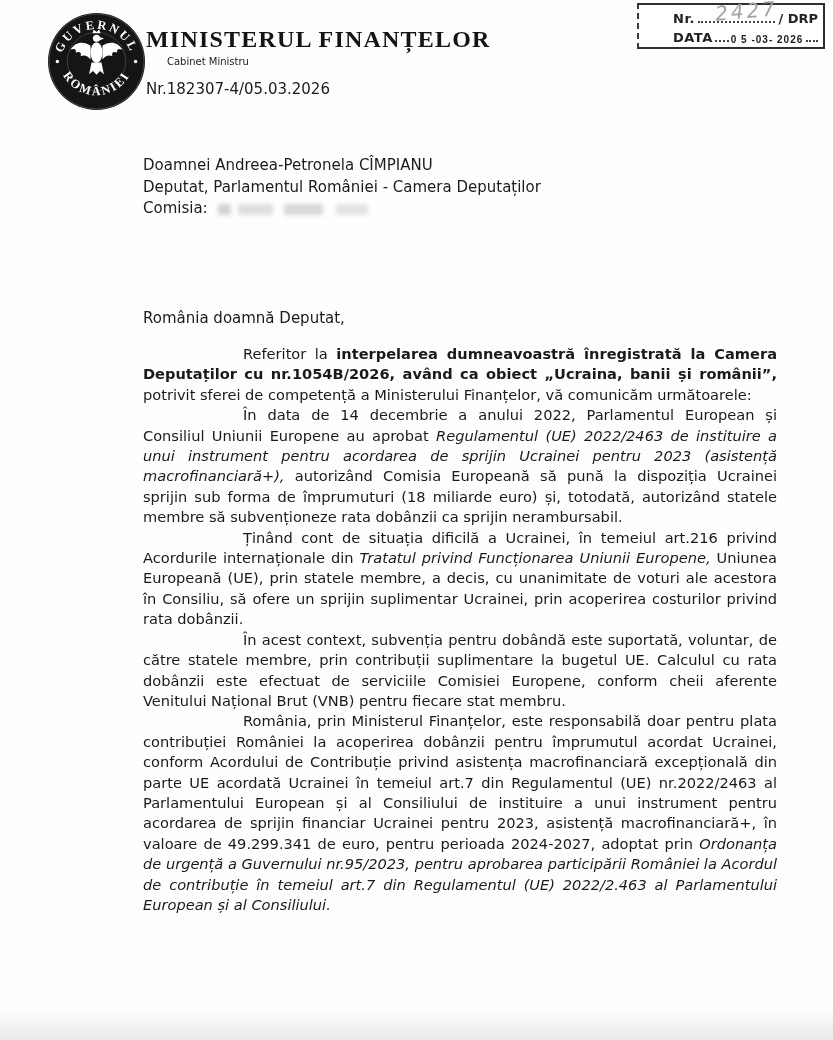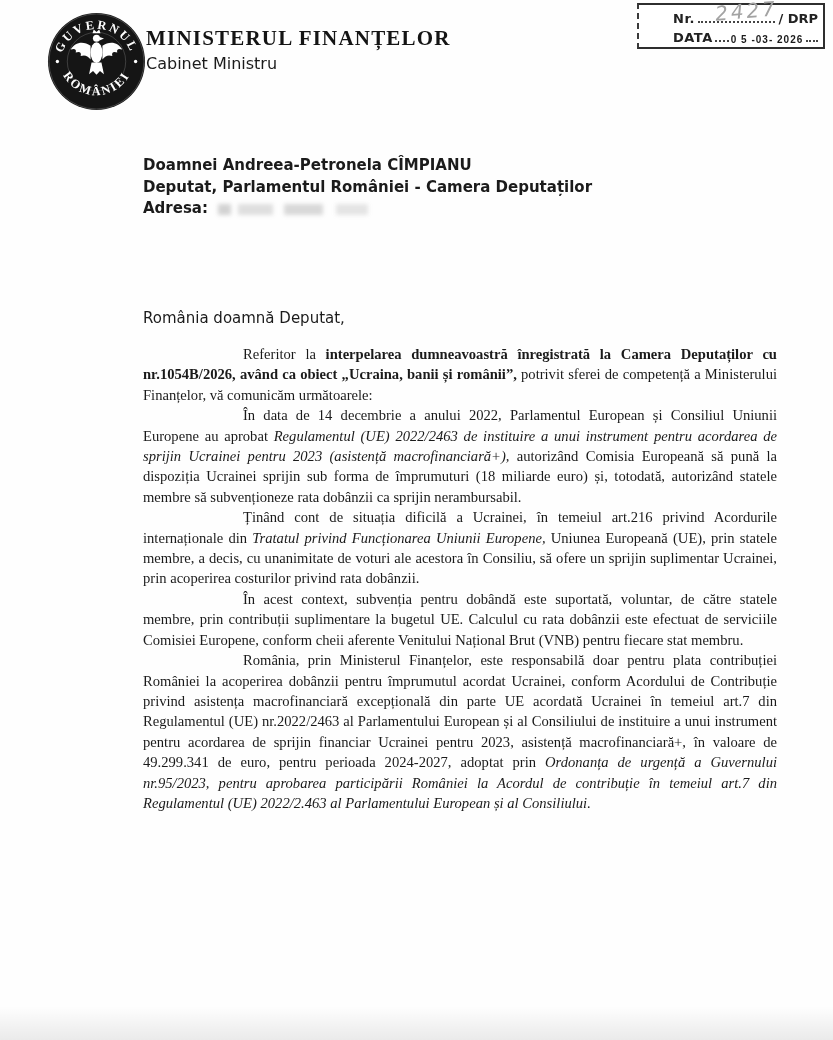--- a/index.html
+++ b/index.html
@@ -10,24 +10,24 @@
   }
   .page::after{
     content:"";position:absolute;left:0;right:0;bottom:0;height:34px;
     background:linear-gradient(to bottom,rgba(0,0,0,0),rgba(0,0,0,0.08));
     pointer-events:none;
   }
   
   .seal{position:absolute;left:47px;top:12px;width:99px;height:99px;}
   .header-text{position:absolute;left:146px;top:26px;}
   .ministry{
-    font-family:"Liberation Serif",serif;font-weight:700;font-size:21px;
+    font-family:"Liberation Serif",serif;font-weight:700;font-size:24px;
     letter-spacing:1.2px;color:#141414;
   }
-  .department{font-size:16px;margin-top:3px;color:#1b1b1b;}
+  .department{font-size:10px;margin-top:3px;color:#1b1b1b;margin-left:21px;}
   .regnumber{font-size:15px;margin-top:13px;font-weight:500;color:#1b1b1b;}
   
   .stamp{
     position:absolute;left:637px;top:3px;width:188px;height:46px;
     border:2px solid #2e2e2e;border-left:2px dashed #3a3a3a;
     padding:2px 5px 2px 6px;box-sizing:border-box;
     font-size:13px;color:#222;background:rgba(255,255,255,0.6);
   }
   .stamp-row{display:flex;align-items:flex-end;height:19px;margin-left:28px;}
   .stamp-label{font-weight:600;letter-spacing:0.5px;white-space:nowrap;}
@@ -37,36 +37,36 @@
   .handwritten{
     position:absolute;top:-10px;left:22%;font-size:20px;font-style:italic;
     color:#a3a3a3;transform:rotate(-5deg);letter-spacing:3px;white-space:nowrap;
   }
   .stamp-suffix{white-space:nowrap;font-weight:700;}
   .stamp-date{
     font-family:"Liberation Sans",sans-serif;font-weight:700;font-size:10px;
     letter-spacing:1px;white-space:nowrap;color:#1a1a1a;
   }
   
-  .recipient{position:absolute;left:143px;top:155px;font-weight:700;font-size:15px;line-height:21.5px;}
+  .recipient{position:absolute;left:143px;top:155px;font-weight:400;font-size:15px;line-height:21.5px;}
   .address-row{display:flex;align-items:center;}
   .redacted{
     display:inline-block;width:200px;height:11px;margin-left:10px;margin-top:2px;
     background:linear-gradient(90deg,
       rgba(110,110,110,.30) 0 13px, transparent 13px 20px,
       rgba(110,110,110,.22) 20px 55px, transparent 55px 66px,
       rgba(110,110,110,.26) 66px 105px, transparent 105px 118px,
       rgba(110,110,110,.18) 118px 150px, transparent 150px);
     filter:blur(2px);
   }
   
   .salutation{position:absolute;left:143px;top:309px;font-size:15px;}
   .letter-body{
     position:absolute;left:143px;top:344px;width:634px;
-    font-size:14.6px;line-height:20.4px;text-align:justify;color:#1a1a1a;font-family:Liberation Serif, serif;
+    font-size:14.6px;line-height:20.4px;text-align:justify;color:#1a1a1a;
   }
   .para{margin:0;text-indent:100px;}
   .bold{font-weight:700;}
   .italic{font-style:italic;}
 </style>
 </head>
 <body>
 
 <div class="page">
 
@@ -93,20 +93,21 @@
       <ellipse cx="50" cy="41" rx="6" ry="10.5"></ellipse>
       <path d="M44,34 C37,29 28,30 24,38 C28,36.5 30,38 29,41 C33,39.5 35,41 34,44.5 C38,43 41,44 44,48 Z"></path>
       <path d="M56,34 C63,29 72,30 76,38 C72,36.5 70,38 71,41 C67,39.5 65,41 66,44.5 C62,43 59,44 56,48 Z"></path>
       <path d="M45,51 L55,51 L57.5,63 L53.5,59.5 L50,63.5 L46.5,59.5 L42.5,63 Z"></path>
     </g>
   </svg>
 
   <div class="header-text">
     <div class="ministry">MINISTERUL FINANȚELOR</div>
     <div class="department">Cabinet Ministru</div>
+    <div class="regnumber">Nr.182307-4/05.03.2026</div>
   </div>
 
   <div class="stamp">
     <div class="stamp-row">
       <span class="stamp-label">Nr.</span>
       <span class="leader">
         <span class="handwritten">2427</span>
       </span>
       <span class="stamp-suffix">/ DRP</span>
     </div>
@@ -115,21 +116,21 @@
       <span class="leader-short"></span>
       <span class="stamp-date">0 5 -03- 2026</span>
       <span class="leader-tail"></span>
     </div>
   </div>
 
   <div class="recipient">
     <div>Doamnei Andreea-Petronela CÎMPIANU</div>
     <div>Deputat, Parlamentul României - Camera Deputaților</div>
     <div class="address-row">
-      <span>Adresa:</span>
+      <span>Comisia:</span>
       <span class="redacted"></span>
     </div>
   </div>
 
   <div class="salutation">România doamnă Deputat,</div>
 
   <div class="letter-body">
       <p class="para"><span>Referitor la </span><span class="bold">interpelarea dumneavoastră înregistrată la Camera Deputaților cu nr.1054B/2026, având ca obiect „Ucraina, banii și românii”, </span><span>potrivit sferei de competență a Ministerului Finanțelor, vă comunicăm următoarele:</span></p>
       <p class="para"><span>În data de 14 decembrie a anului 2022, Parlamentul European și Consiliul Uniunii Europene au aprobat </span><span class="italic">Regulamentul (UE) 2022/2463 de instituire a unui instrument pentru acordarea de sprijin Ucrainei pentru 2023 (asistență macrofinanciară+), </span><span>autorizând Comisia Europeană să pună la dispoziția Ucrainei sprijin sub forma de împrumuturi (18 miliarde euro) și, totodată, autorizând statele membre să subvenționeze rata dobânzii ca sprijin nerambursabil.</span></p>
       <p class="para"><span>Ținând cont de situația dificilă a Ucrainei, în temeiul art.216 privind Acordurile internaționale din </span><span class="italic">Tratatul privind Funcționarea Uniunii Europene, </span><span>Uniunea Europeană (UE), prin statele membre, a decis, cu unanimitate de voturi ale acestora în Consiliu, să ofere un sprijin suplimentar Ucrainei, prin acoperirea costurilor privind rata dobânzii.</span></p>

